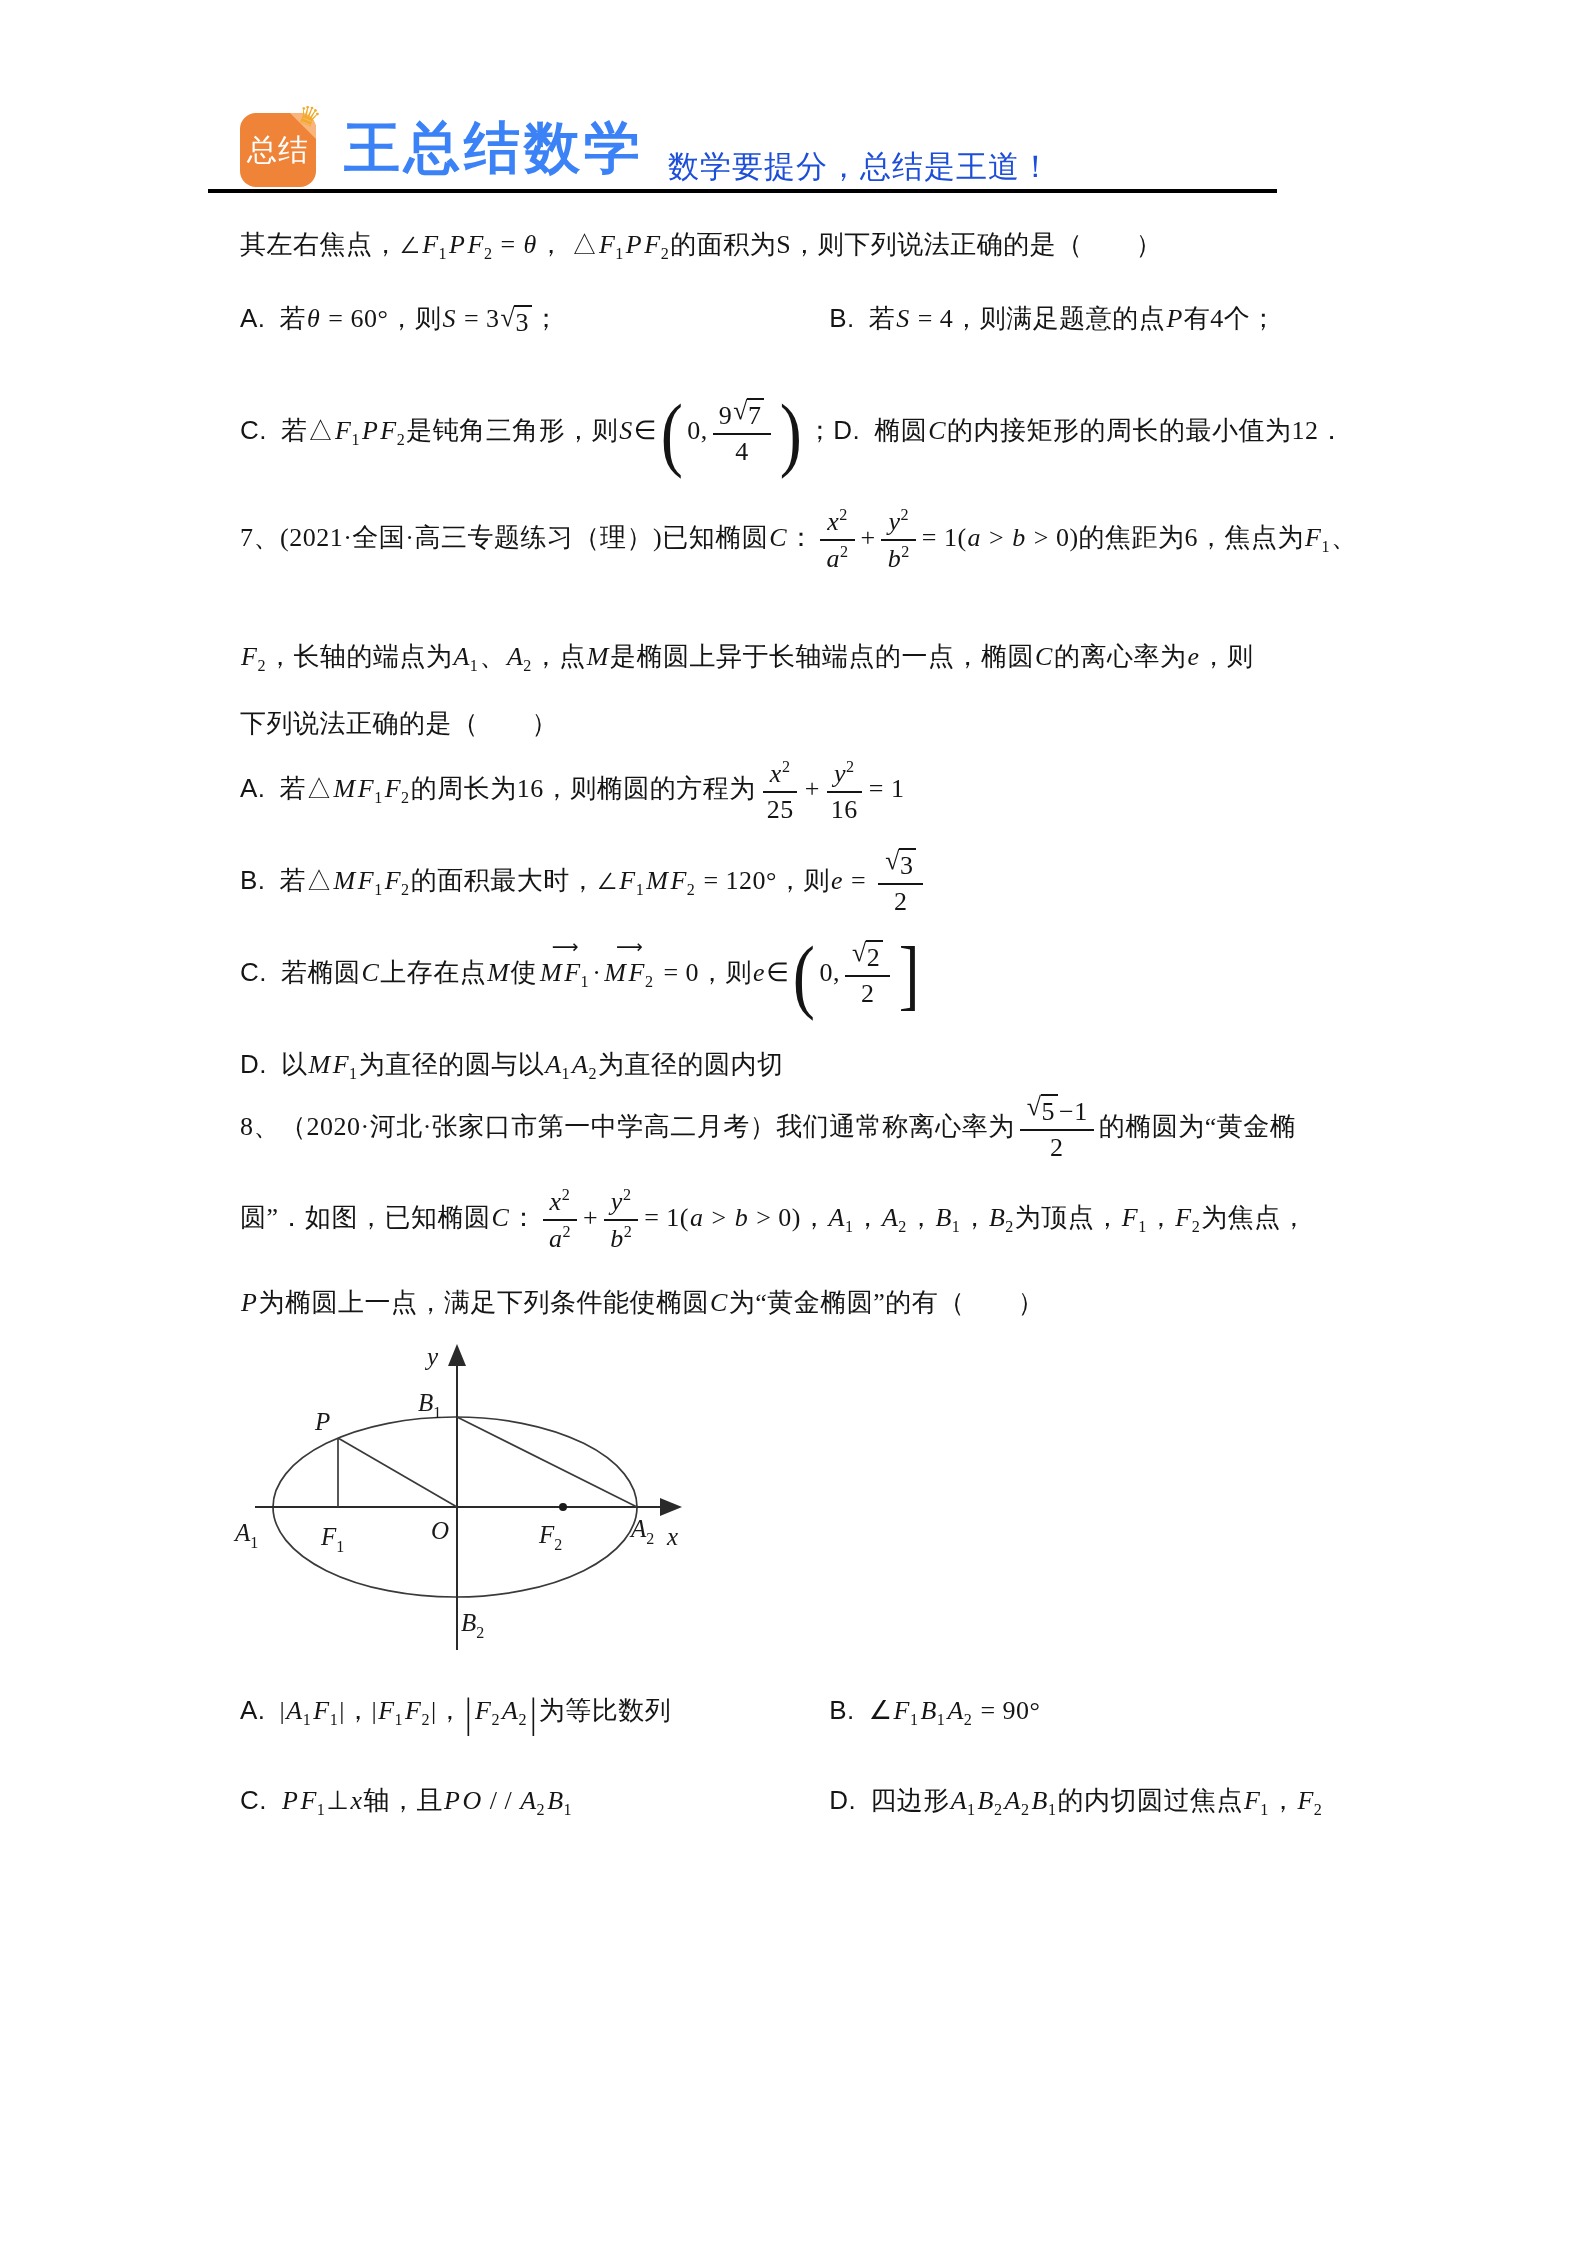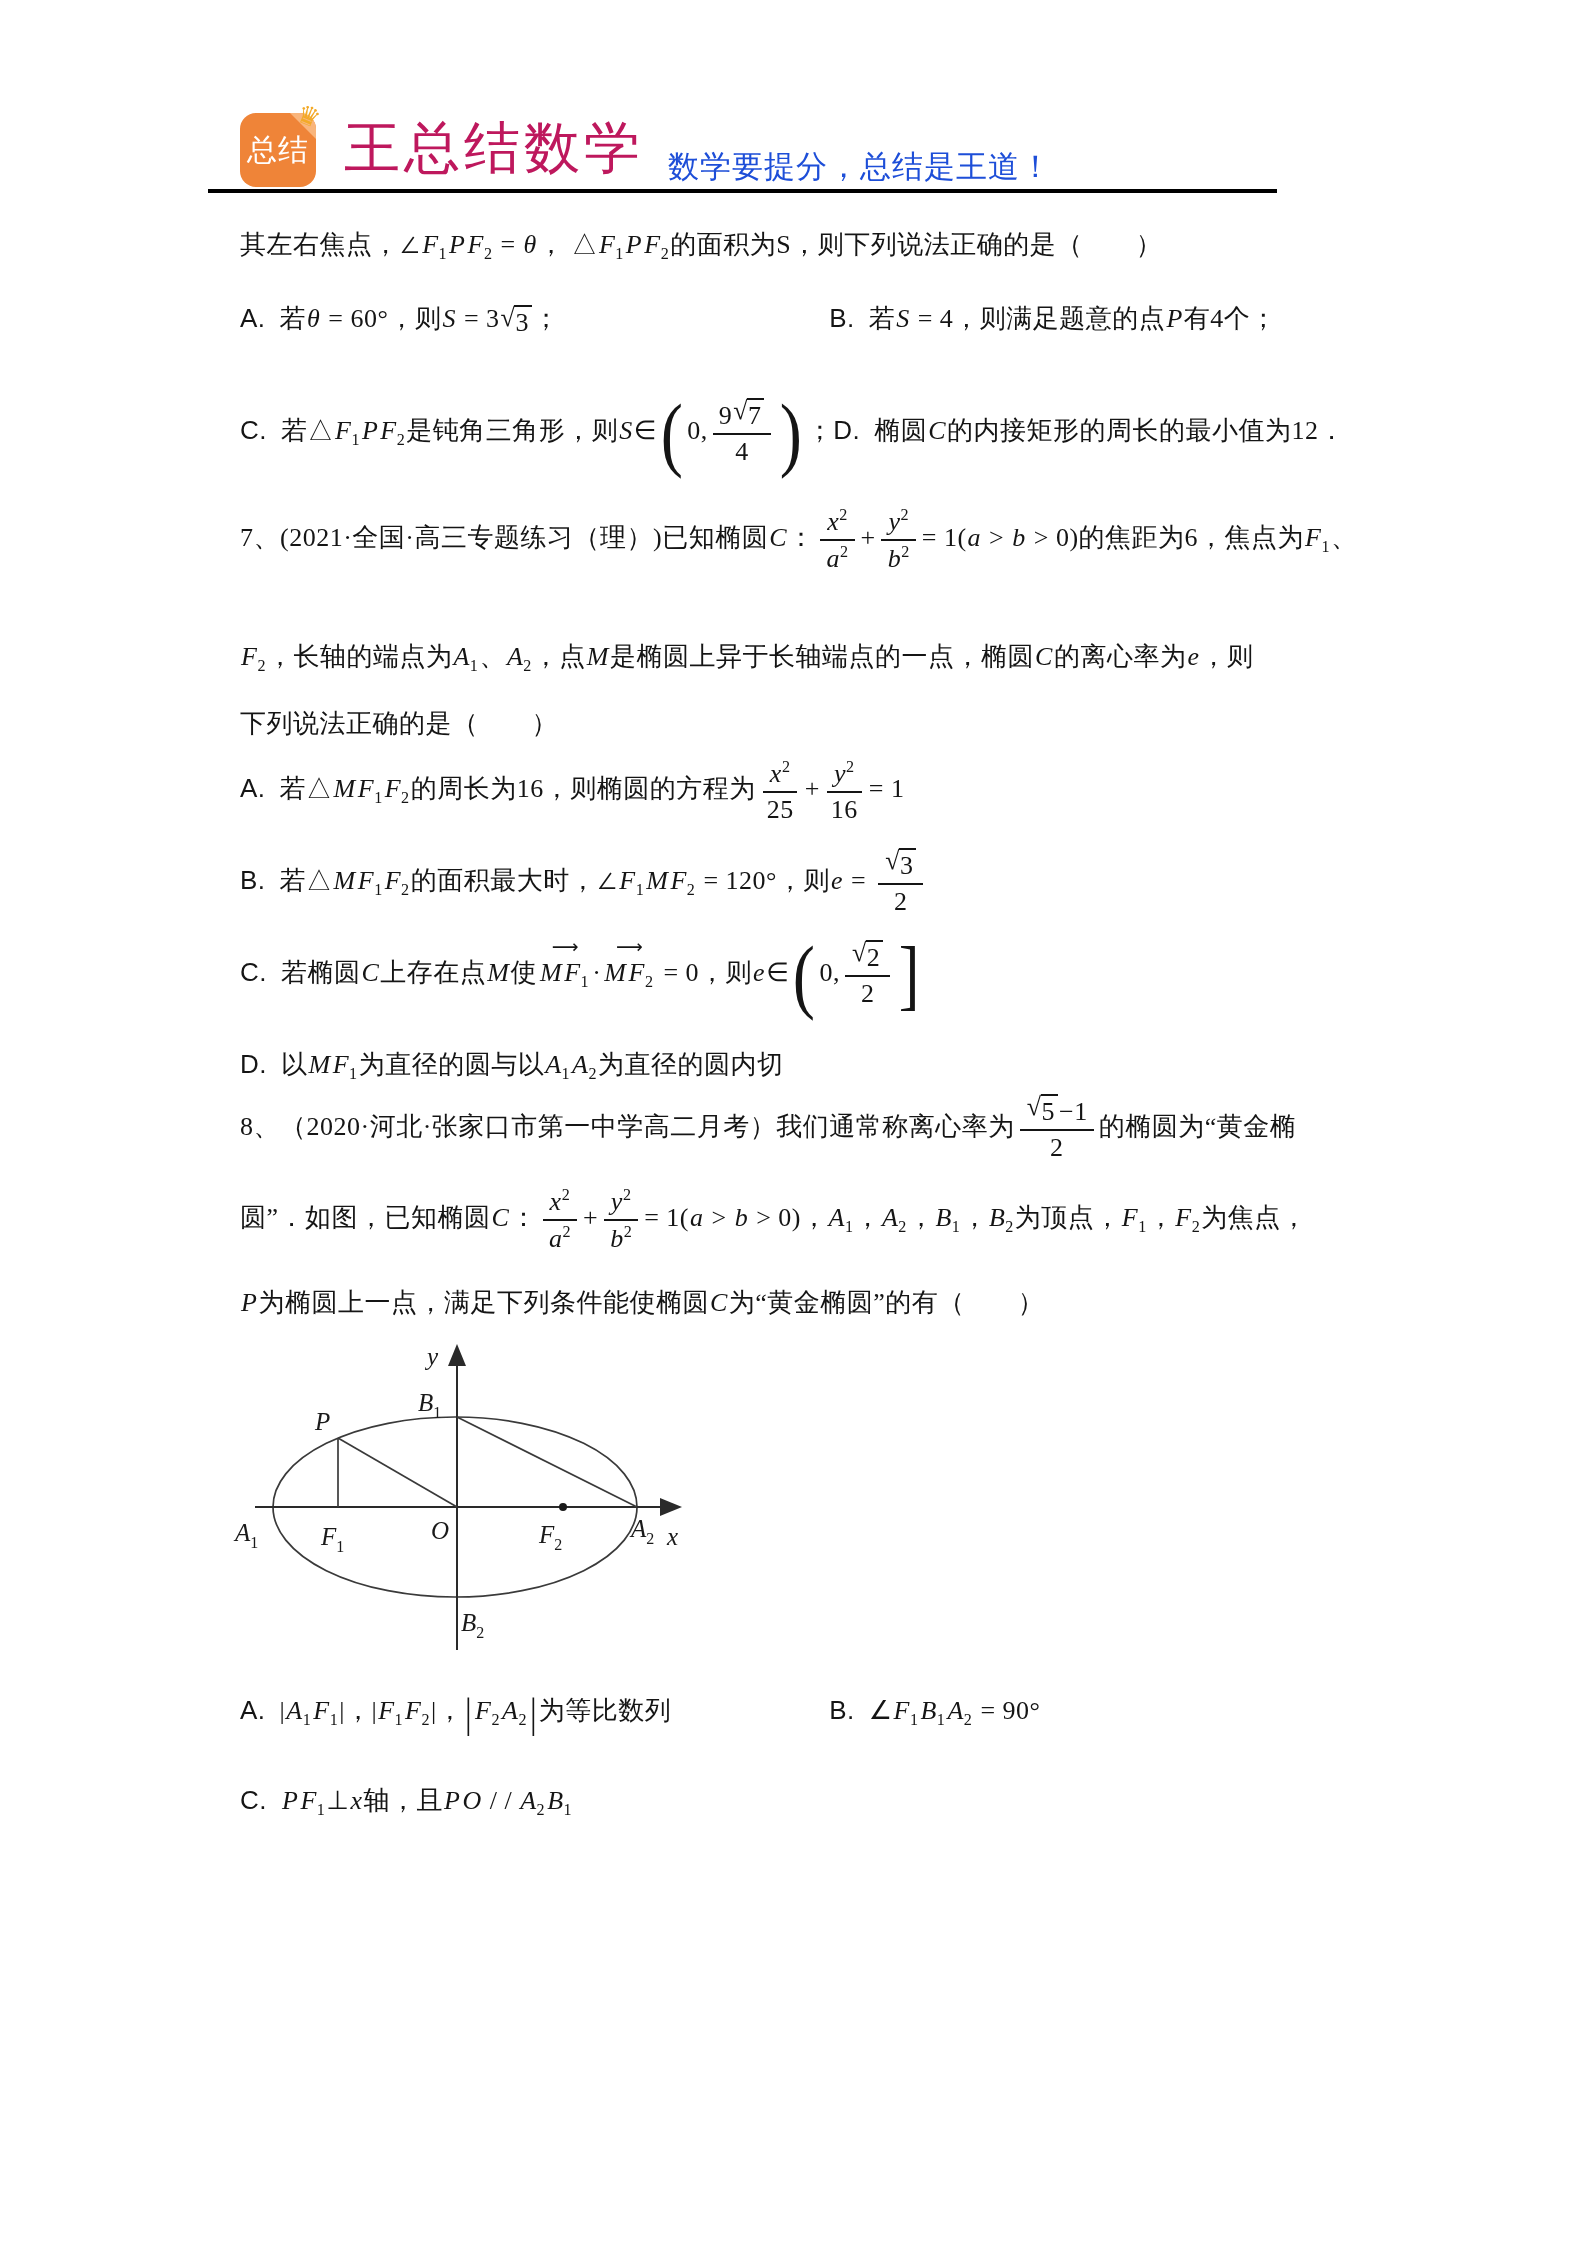--- a/index.html
+++ b/index.html
@@ -11,21 +11,21 @@
              border-radius:16px;display:flex;align-items:center;justify-content:center;}
   .hdr-badge .fold{position:absolute;top:0;right:0;width:0;height:0;
                    border-style:solid;border-width:0 26px 26px 0;
                    border-color:#f9b57c transparent transparent #f9b57c;border-top-color:#f9b57c;
                    border-right-color:#f9b57c;border-radius:0 16px 0 0;}
   .hdr-badge .crown{position:absolute;top:-12px;right:-4px;font-size:26px;color:#f3aa28;
                     transform:rotate(22deg);font-family:"DejaVu Sans",sans-serif;}
   .hdr-badge .btxt{position:relative;color:#ffffff;font-weight:normal;font-size:30px;
                    font-family:"Liberation Sans",sans-serif;letter-spacing:1px;}
   .hdr-brand{position:absolute;left:344px;top:112px;height:74px;display:flex;align-items:center;
-             color:#be185d;font-size:56px;font-weight:normal;font-family:"Liberation Sans",sans-serif;
+             color:#3b82f6;font-size:56px;font-weight:bold;font-family:"Liberation Sans",sans-serif;
              letter-spacing:4px;}
   .hdr-slogan{position:absolute;left:660px;top:146px;width:400px;text-align:center;
               font-size:31px;color:#1d4ed8;letter-spacing:1px;}
   .hdr-rule{position:absolute;left:208px;top:189px;width:1069px;height:4px;background:#000;}
 
   
   .line{position:absolute;left:240px;width:1195px;font-size:26px;line-height:1.45;
         letter-spacing:0.5px;}
   .row{display:flex;align-items:center;}
   .row .col-a{flex:0 0 49.3%;}
@@ -207,15 +207,16 @@
         <text x="256" y="298" class="flbl">B<tspan dy="7" class="fsub">2</tspan></text>
       </svg>
   </div>
 
   <div class="line row" style="top:1692px">
     <div class="col-a"><span class="optL">A.</span><span class="cn">|</span><span class="v">A<sub>1</sub></span><span class="v">F<sub>1</sub></span><span class="cn">|，|</span><span class="v">F<sub>1</sub></span><span class="v">F<sub>2</sub></span><span class="cn">|，</span><span class="big" style="font-size: 1.6em;">|</span><span class="v">F<sub>2</sub></span><span class="v">A<sub>2</sub></span><span class="big" style="font-size: 1.6em;">|</span><span class="cn">为等比数列</span></div>
     <div class="col-b"><span class="optL">B.</span><span class="cn">∠</span><span class="v">F<sub>1</sub></span><span class="v">B<sub>1</sub></span><span class="v">A<sub>2</sub></span><span class="cn"> = 90°</span></div>
   </div>
   <div class="line row" style="top:1782px">
     <div class="col-a"><span class="optL">C.</span><span class="v">P</span><span class="v">F<sub>1</sub></span><span class="cn">⊥</span><span class="v">x</span><span class="cn">轴，且</span><span class="v">P</span><span class="v">O</span><span class="cn"> / / </span><span class="v">A<sub>2</sub></span><span class="v">B<sub>1</sub></span></div>
+    <div class="col-b"><span class="optL">D.</span><span class="cn">四边形</span><span class="v">A<sub>1</sub></span><span class="v">B<sub>2</sub></span><span class="v">A<sub>2</sub></span><span class="v">B<sub>1</sub></span><span class="cn">的内切圆过焦点</span><span class="v">F<sub>1</sub></span><span class="cn">，</span><span class="v">F<sub>2</sub></span></div>
   </div>
 
 </div>
 
 </body></html>

